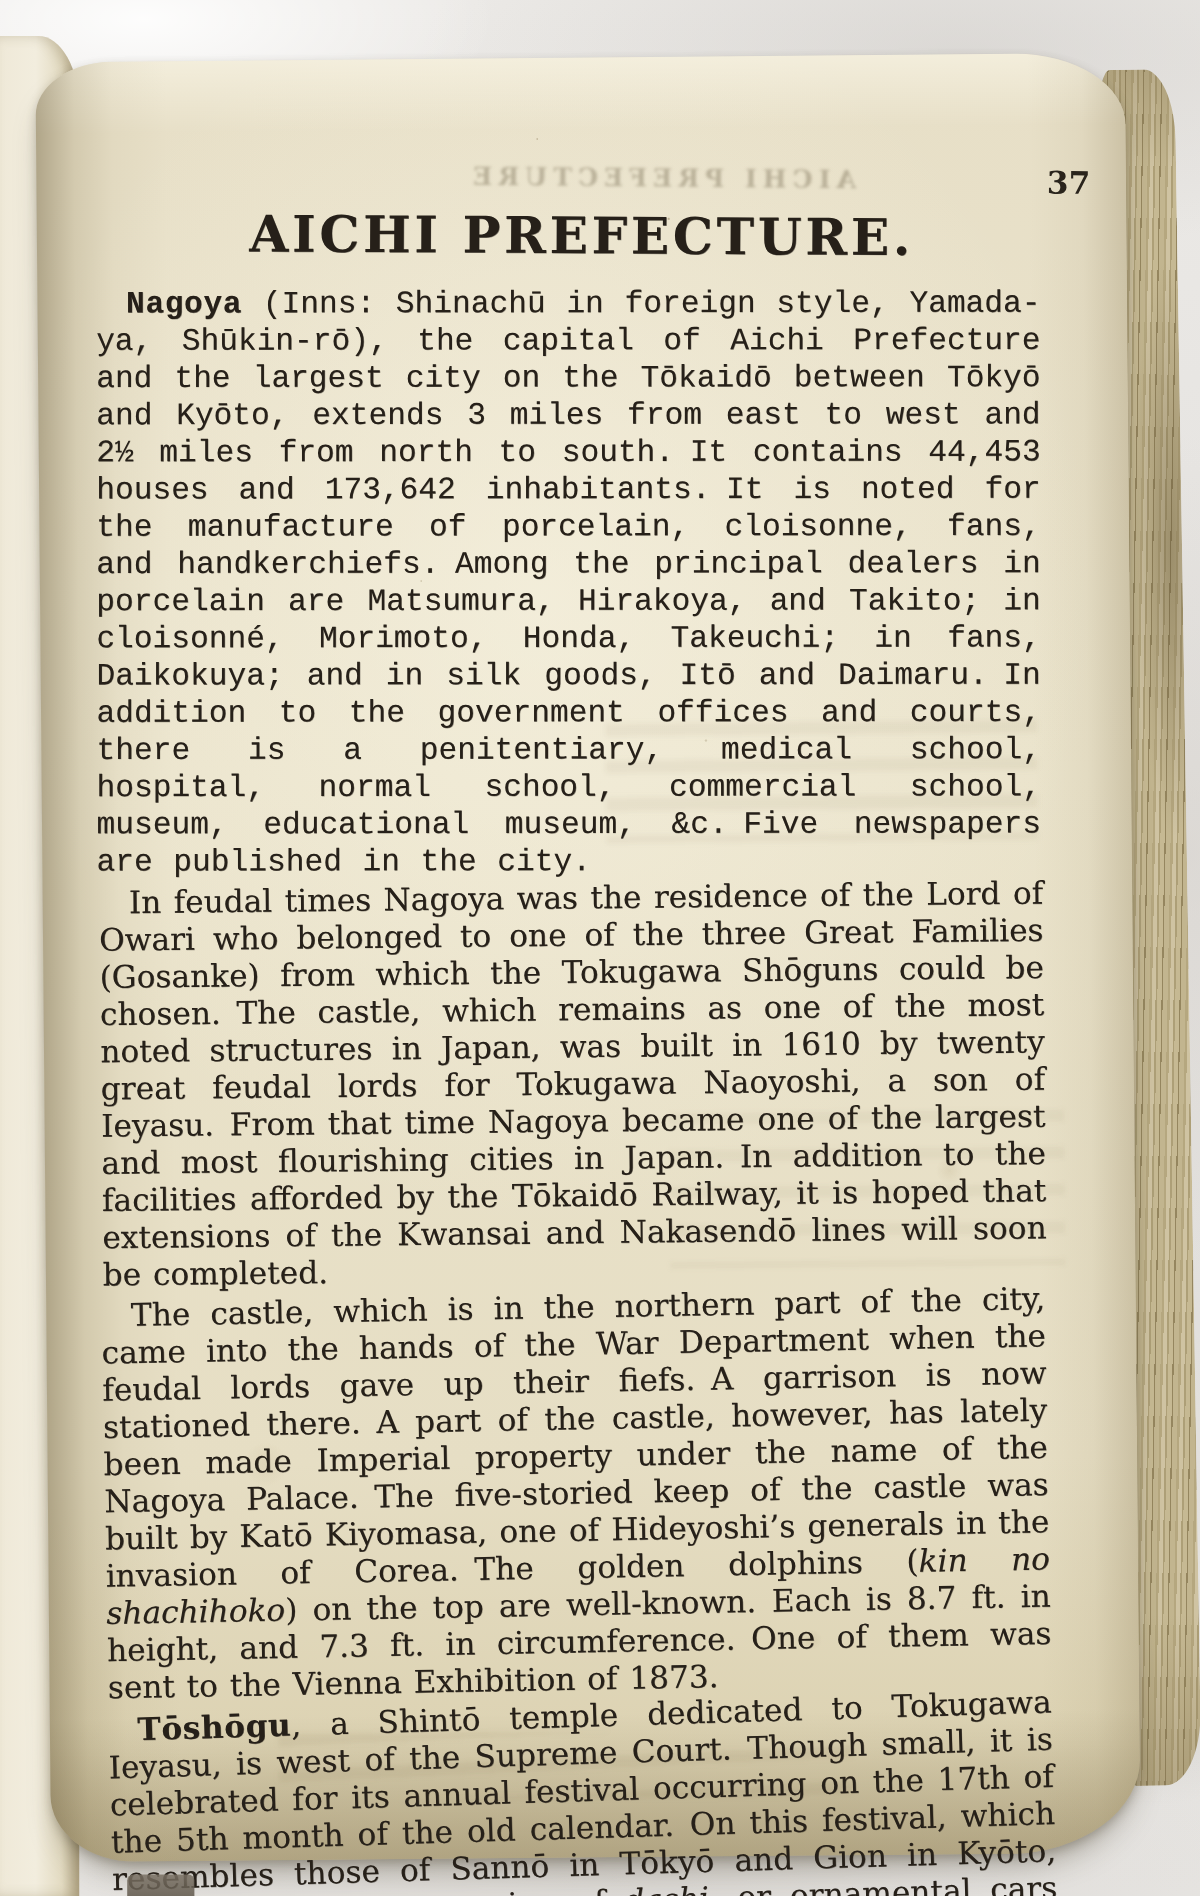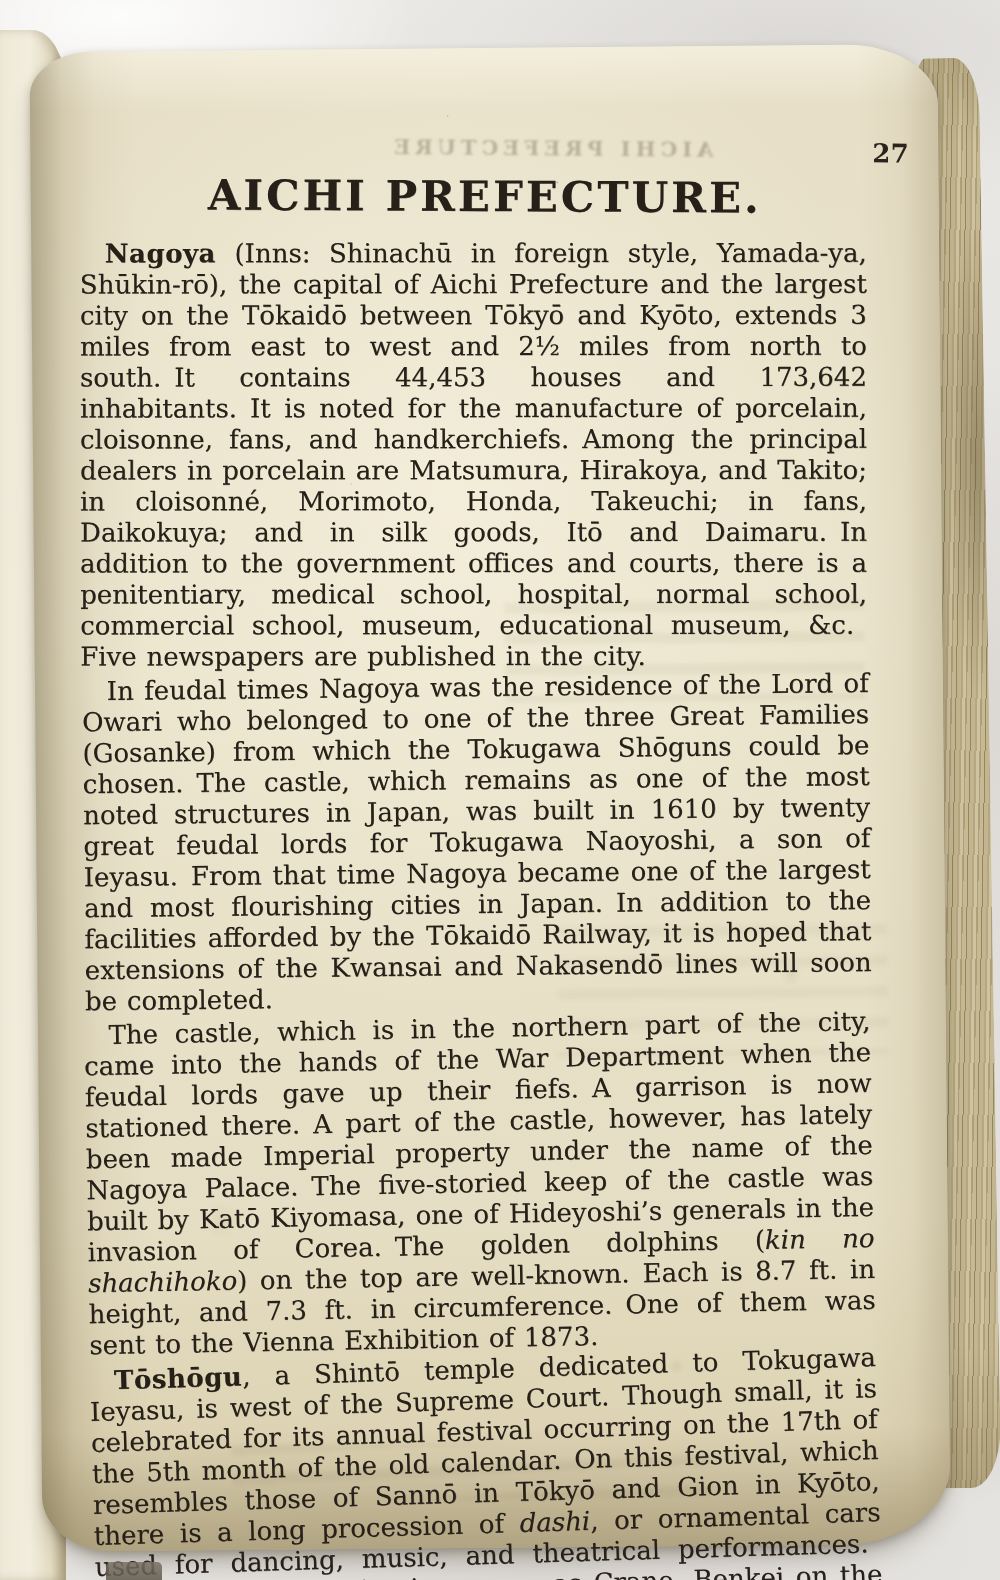--- a/index.html
+++ b/index.html
@@ -109,21 +109,21 @@
     color:#262019;
   }
   .para{
     font-size:26px; line-height:31px;
     text-align:justify; text-indent:25px;
     word-spacing:.06em;
     text-shadow:.35px .35px 0 rgba(38,32,25,.45);
   }
   .para .lead-bold{ font-weight:bold; letter-spacing:.5px; }
   .para .em{ font-style:italic; }
-  .p0{ transform:rotate(.45deg); }
+  .p0{ transform:rotate(.45deg);font-family:Liberation Mono, monospace; }
   .p1{ transform:rotate(-.1deg); }
   .p2{ transform:rotate(-.55deg); }
   .p3{ transform:rotate(-1.25deg) translateX(4px); }
   
   .debris{
     position:absolute; left:106px; bottom:0; width:56px; height:18px;
     background:linear-gradient(180deg,#7a7164,#5f574b);
     border-radius:5px 5px 0 0; opacity:.85;
   }
 </style>
@@ -140,21 +140,21 @@
   <div class="shade top-curl"></div>
   <div class="shade gutter"></div>
   <div class="shade right-curl"></div>
   <div class="shade speckle"></div>
 
   <div class="ghost-header">AICHI PREFECTURE</div>
   <div class="smudge s1"></div>
   <div class="smudge s2"></div>
   <div class="smudge s3"></div>
 
-  <div class="pageno">27</div>
+  <div class="pageno">37</div>
 
   <h1 class="title">AICHI PREFECTURE.</h1>
 
   <div class="body-col">
       <p class="para p0"><span class="lead-bold">Nagoya</span><span> (Inns: Shinachū in foreign style, Yamada-ya, Shūkin-rō), the capital of Aichi Prefecture and the largest city on the Tōkaidō between Tōkyō and Kyōto, extends 3 miles from east to west and 2½ miles from north to south. It contains 44,453 houses and 173,642 inhabitants. It is noted for the manufacture of porcelain, cloisonne, fans, and handkerchiefs. Among the principal dealers in porcelain are Matsumura, Hirakoya, and Takito; in cloisonné, Morimoto, Honda, Takeuchi; in fans, Daikokuya; and in silk goods, Itō and Daimaru. In addition to the government offices and courts, there is a penitentiary, medical school, hospital, normal school, commercial school, museum, educational museum, &amp;c. Five newspapers are published in the city.</span></p>
       <p class="para p1"><span>In feudal times Nagoya was the residence of the Lord of Owari who belonged to one of the three Great Families (Gosanke) from which the Tokugawa Shōguns could be chosen. The castle, which remains as one of the most noted structures in Japan, was built in 1610 by twenty great feudal lords for Tokugawa Naoyoshi, a son of Ieyasu. From that time Nagoya became one of the largest and most flourishing cities in Japan. In addition to the facilities afforded by the Tōkaidō Railway, it is hoped that extensions of the Kwansai and Nakasendō lines will soon be completed.</span></p>
       <p class="para p2"><span>The castle, which is in the northern part of the city, came into the hands of the War Department when the feudal lords gave up their fiefs. A garrison is now stationed there. A part of the castle, however, has lately been made Imperial property under the name of the Nagoya Palace. The five-storied keep of the castle was built by Katō Kiyomasa, one of Hideyoshi’s generals in the invasion of Corea. The golden dolphins (</span><span class="em">kin no shachihoko</span><span>) on the top are well-known. Each is 8.7 ft. in height, and 7.3 ft. in circumference. One of them was sent to the Vienna Exhibition of 1873.</span></p>
       <p class="para p3"><span class="lead-bold">Tōshōgu</span><span>, a Shintō temple dedicated to Tokugawa Ieyasu, is west of the Supreme Court. Though small, it is celebrated for its annual festival occurring on the 17th of the 5th month of the old calendar. On this festival, which resembles those of Sannō in Tōkyō and Gion in Kyōto, there is a long procession of </span><span class="em">dashi</span><span>, or ornamental cars used for dancing, music, and theatrical performances. Each car has a distinctive name; as Crane, Benkei on the Bridge, Thunder, &amp;c. Multitudes of people come from far and near to see the procession.</span></p>
     </div>
 </div>

